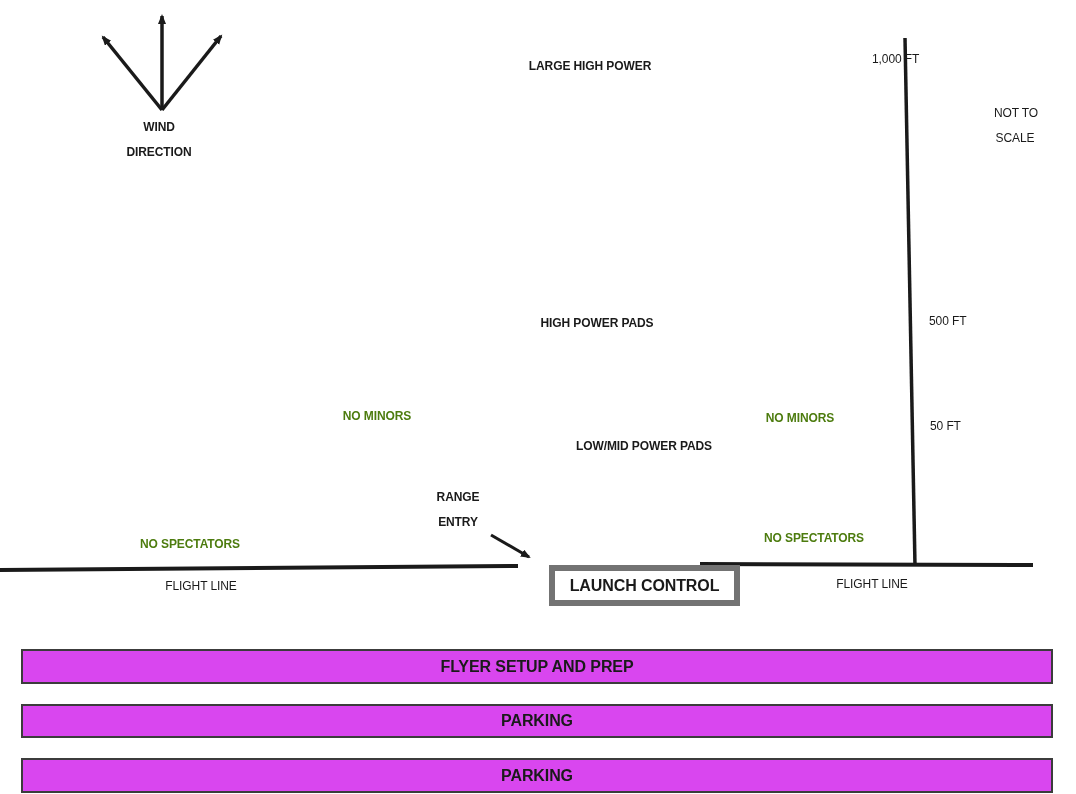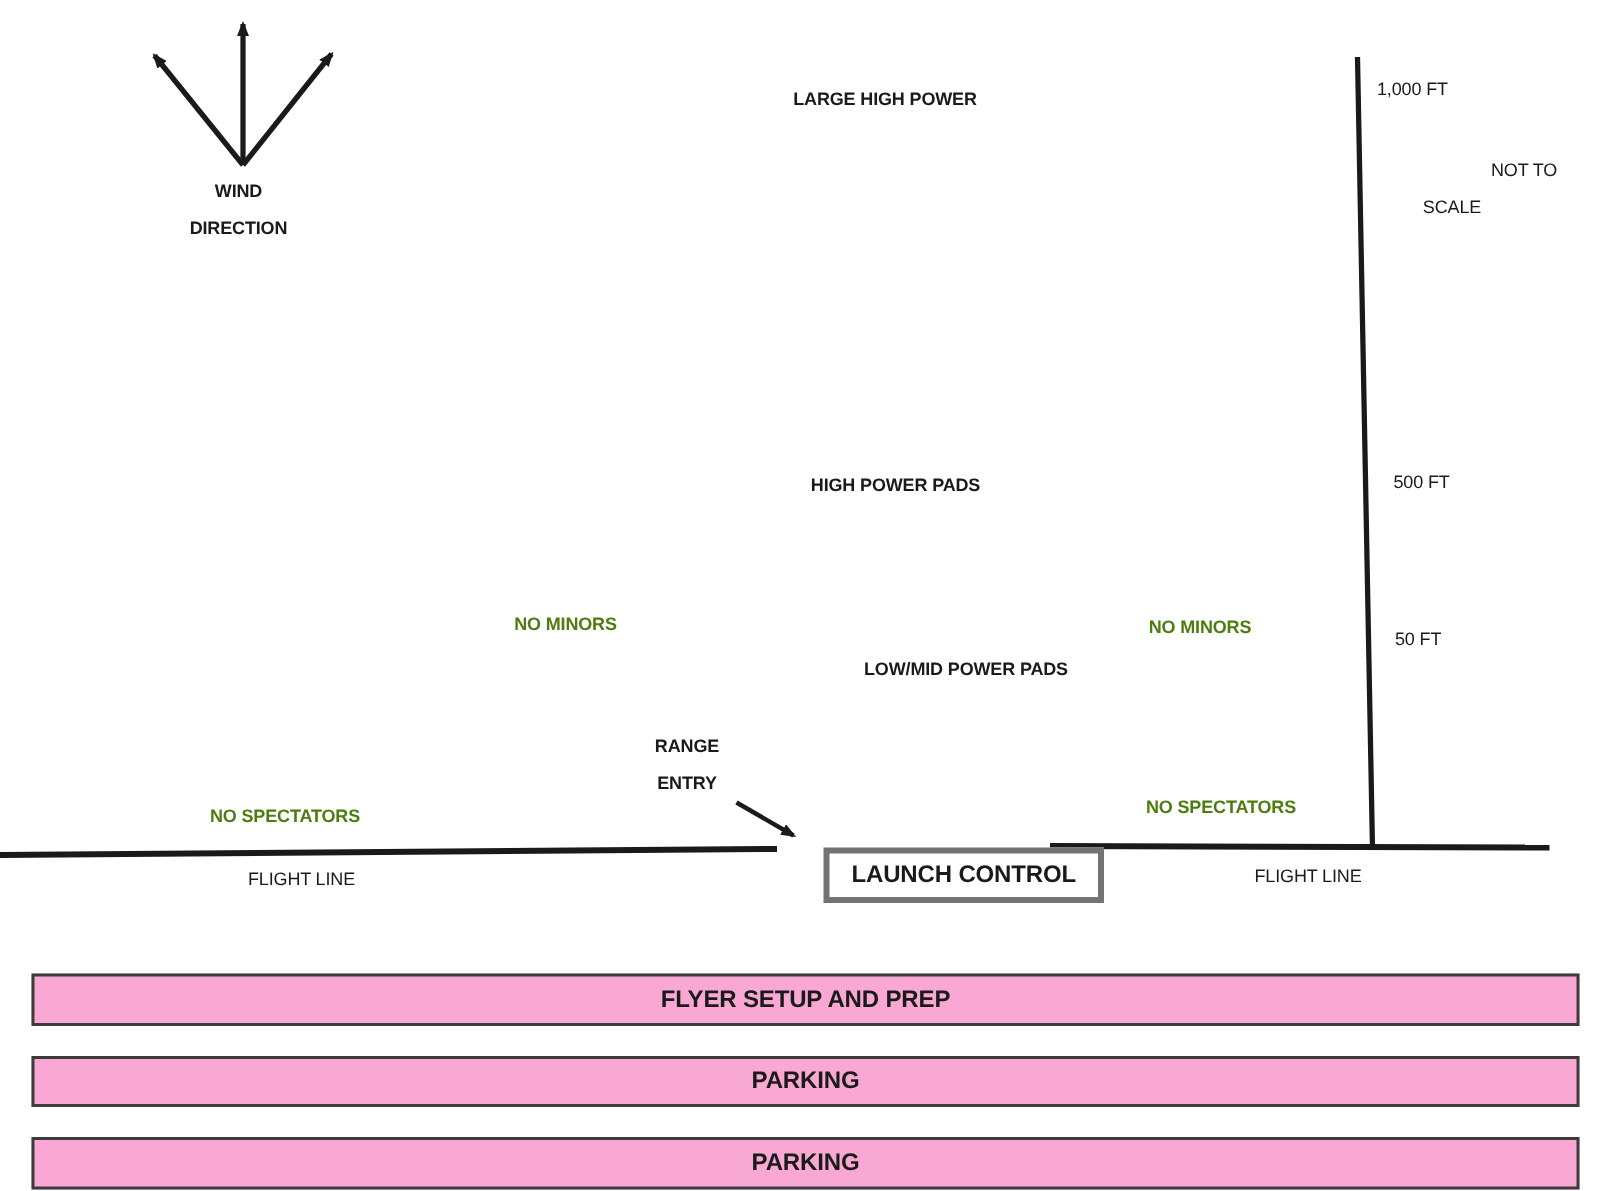--- a/index.html
+++ b/index.html
@@ -25,32 +25,32 @@
     line-height: 1.1;
     letter-spacing: -0.1px;
   }
   .bold { font-weight: bold; }
   .center { transform: translateX(-50%); }
   .red { color: #4d7c0f; }
   .launch-box {
     position: absolute;
     left: 549px; top: 565px;
     width: 179px; height: 29px;
-    border: 4px solid #737373;
+    border: 6px solid #737373;
     background: #ffffff;
     display: flex; align-items: center; justify-content: center;
     font-weight: bold; font-size: 16px; color: #1a1a1a;
     letter-spacing: -0.1px;
   }
   .area-box {
     position: absolute;
     left: 21px;
     width: 1028px;
     border: 2px solid #3c3c3c;
-    background: #f9a8d4;
+    background: #d946ef;
     display: flex; align-items: center; justify-content: center;
     font-weight: bold; font-size: 16px; color: #1a1a1a;
     letter-spacing: -0.1px;
   }
   .area-box.setup   { top: 649px; height: 31px; }
   .area-box.park1   { top: 704px; height: 30px; }
   .area-box.park2   { top: 758px; height: 31px; }
 </style>
 </head>
 <body>
@@ -77,26 +77,26 @@
     <line x1="491" y1="535" x2="529" y2="557" stroke="#1a1a1a" stroke-width="3" marker-end="url(#arrowhead)"></line>
   </svg>
 
   <div class="lbl bold center" style="left:159px; top:121px;text-align:center;">WIND</div>
   <div class="lbl bold center" style="left:159px; top:146px;">DIRECTION</div>
 
   <div class="lbl bold center" style="left:590px; top:60px;">LARGE HIGH POWER</div>
   <div class="lbl bold center" style="left:597px; top:317px;">HIGH POWER PADS</div>
   <div class="lbl bold center" style="left:601px; top:440px;margin-left:43px;">LOW/MID POWER PADS</div>
 
-  <div class="lbl" style="left:918px; top:53px;">1,000 FT</div>
+  <div class="lbl" style="left:872px; top:53px;">1,000 FT</div>
   <div class="lbl" style="left:929px; top:315px;">500 FT</div>
   <div class="lbl" style="left:930px; top:420px;">50 FT</div>
 
   <div class="lbl center" style="left:1016px; top:107px;">NOT TO</div>
-  <div class="lbl center" style="left:968px; top:132px;">SCALE</div>
+  <div class="lbl center" style="left:1015px; top:132px;">SCALE</div>
 
   <div class="lbl bold red center" style="left:377px; top:410px;">NO MINORS</div>
   <div class="lbl bold red center" style="left:800px; top:412px;">NO MINORS</div>
   <div class="lbl bold red center" style="left:190px; top:538px;">NO SPECTATORS</div>
   <div class="lbl bold red center" style="left:814px; top:532px;">NO SPECTATORS</div>
 
   <div class="lbl bold center" style="left:458px; top:491px;">RANGE</div>
   <div class="lbl bold center" style="left:458px; top:516px;">ENTRY</div>
 
   <div class="lbl center" style="left:201px; top:580px;">FLIGHT LINE</div>

